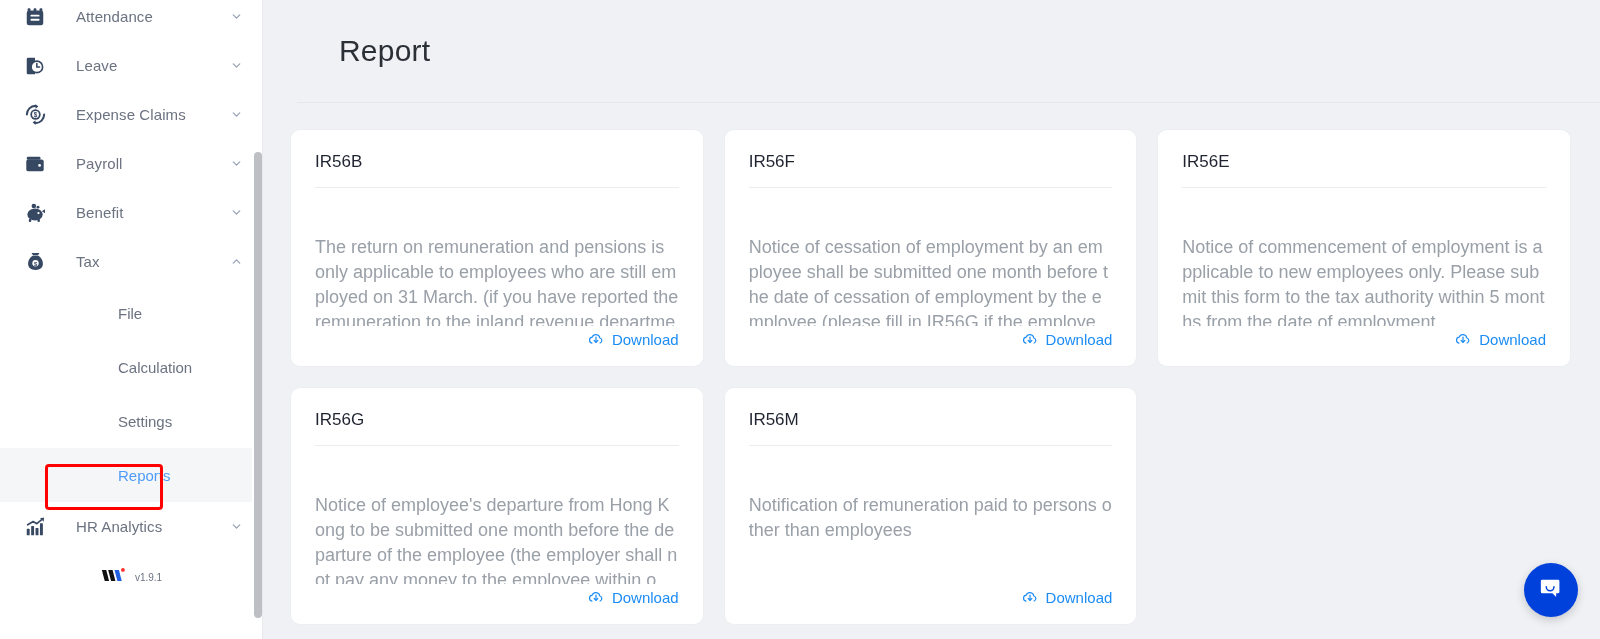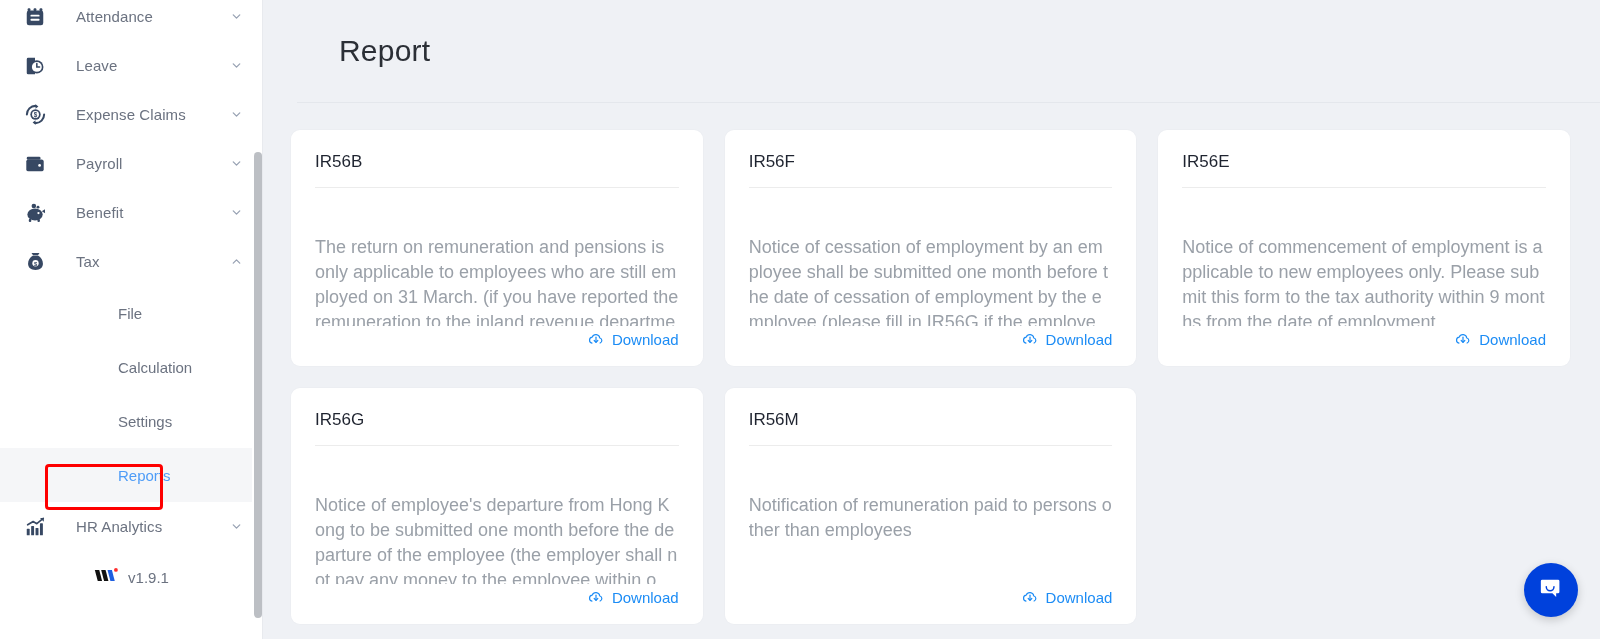--- a/index.html
+++ b/index.html
@@ -86,21 +86,21 @@
   }
 
   .version-row {
     display: flex;
     align-items: center;
     justify-content: center;
     height: 52px;
     gap: 9px;
   }
   .version-text {
-    font-size: 15px;
+    font-size: 10px;
     color: #6b7280;
   }
 
   
   .sb-track {
     position: absolute;
     top: 0; right: 0;
     width: 11px; height: 639px;
     background: #ffffff;
   }
@@ -426,21 +426,21 @@
                 </svg>
               </span>
               <span>Download</span>
             </span>
           </div>
         </div>
 
         <div class="card">
           <div class="card-title">IR56E</div>
           <div class="card-divider"></div>
-          <div class="card-desc">Notice of commencement of employment is applicable to new employees only. Please submit this form to the tax authority within 9 months from the date of employment.</div>
+          <div class="card-desc">Notice of commencement of employment is applicable to new employees only. Please submit this form to the tax authority within 5 months from the date of employment.</div>
           <div class="card-footer">
             <span class="download-link">
               <span>
                 <svg width="18" height="18" viewBox="0 0 24 24" fill="none" stroke="#1c8cf5" stroke-width="1.6" stroke-linecap="round" stroke-linejoin="round">
                   <path d="M6.6 17.4A4 4 0 0 1 7 9.5a5.2 5.2 0 0 1 10 1.2 3.5 3.5 0 0 1 .5 6.7"></path>
                   <line x1="12" y1="9.5" x2="12" y2="16.3"></line>
                   <polyline points="9.6 14 12 16.4 14.4 14"></polyline>
                 </svg>
               </span>
               <span>Download</span>

